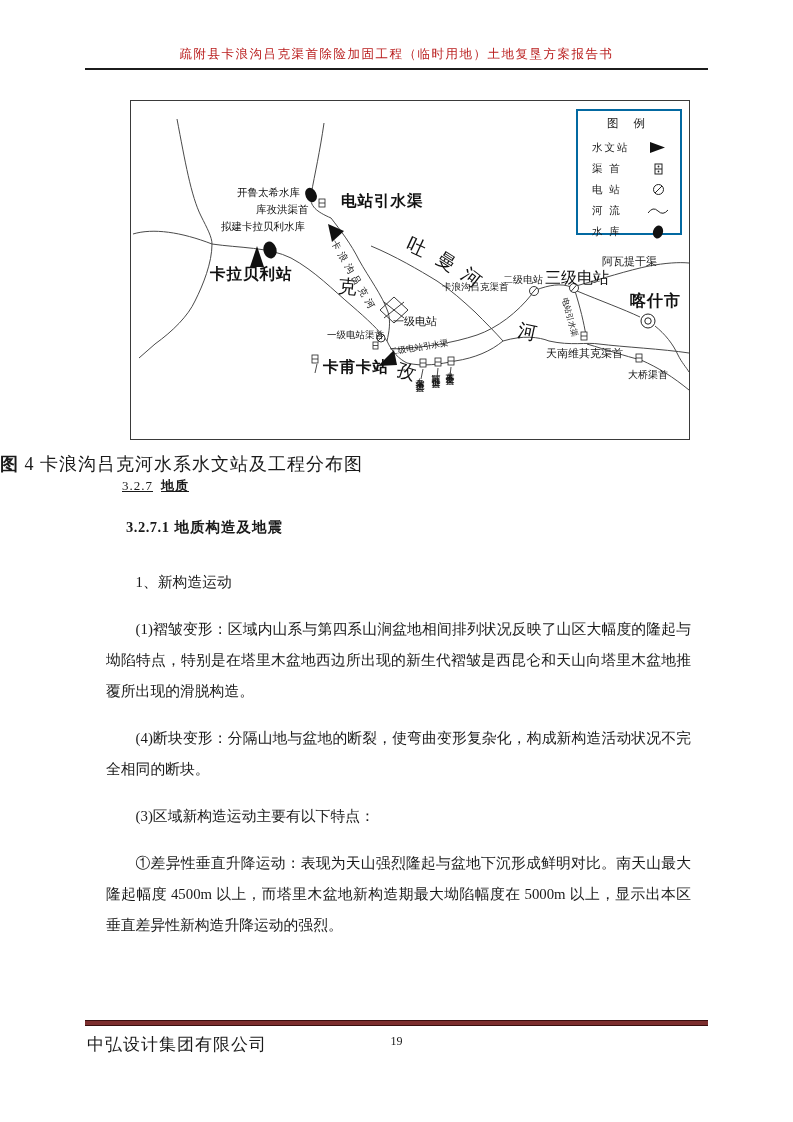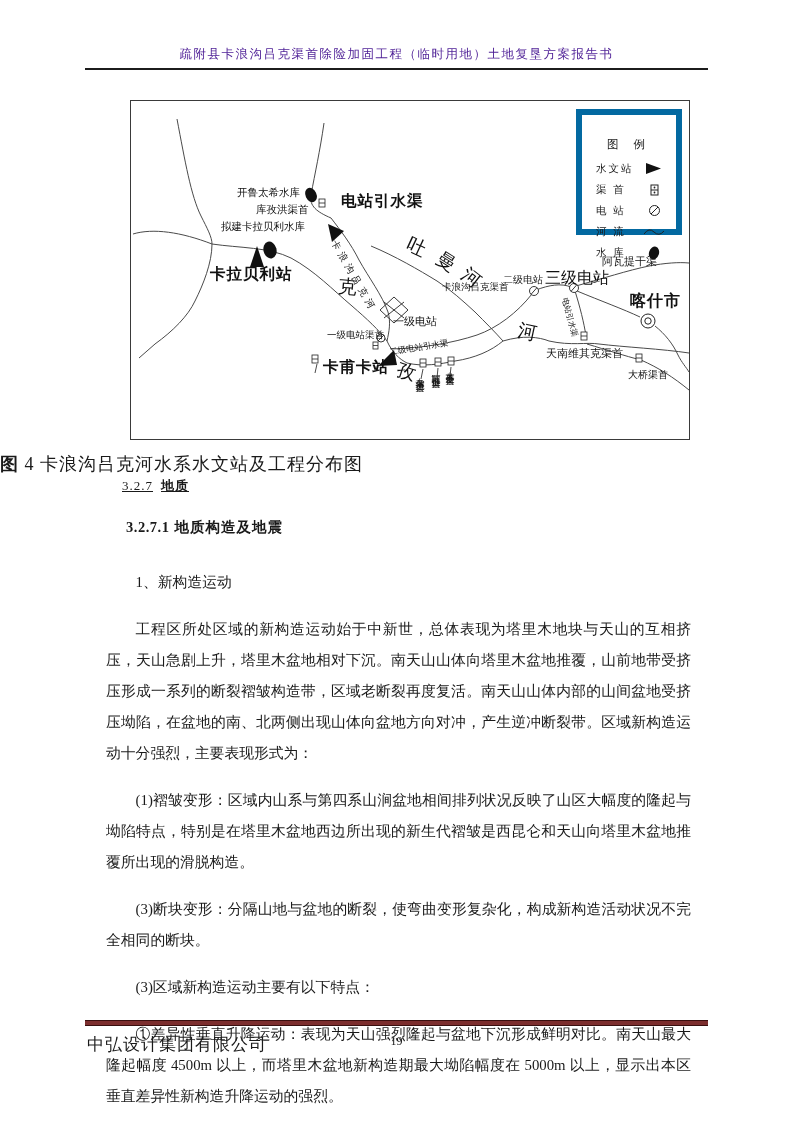--- a/index.html
+++ b/index.html
@@ -2,36 +2,36 @@
 <html><head>
 <meta charset="utf-8">
 <style>
   html,body{margin:0;padding:0;background:#e8e8e8;}
   .page{
     position:relative;width:793px;height:1122px;margin:0 auto;background:#ffffff;
     font-family:"Liberation Serif","DejaVu Serif",serif;color:#1a1a1a;overflow:hidden;
   }
   
   .header-title{position:absolute;top:46px;left:0;width:100%;text-align:center;
-    font-size:12.5px;letter-spacing:1.5px;color:#4c1d95;}
+    font-size:12.5px;letter-spacing:1.5px;color:#b91c1c;}
   .header-rule{position:absolute;top:68px;left:85px;width:623px;height:0;
     border-top:2px solid #1c1c1c;}
   
   .map{position:absolute;left:130px;top:100px;width:558px;height:338px;
     border:1px solid #3a3a3a;background:#fff;}
   .map svg.base{position:absolute;left:0;top:0;}
   .lbl{position:absolute;white-space:nowrap;color:#111;line-height:1;}
   .sm{font-size:10.5px;}
   .xs{font-size:9.5px;}
   .st{font-size:15.5px;font-weight:600;letter-spacing:1px;}
   .riverchar{font-size:19px;font-weight:500;}
   .vert{writing-mode:vertical-rl;font-size:9px;letter-spacing:1px;}
   
   .legend{position:absolute;left:445px;top:8px;width:106px;height:126px;
-    border:6px solid #0369a1;background:#fff;box-sizing:border-box;padding-top:22px;}
+    border:2px solid #0369a1;background:#fff;box-sizing:border-box;padding-top:5px;}
   .legend-title{text-align:center;font-size:11.5px;letter-spacing:6px;margin-bottom:6px;}
   .legend-row{display:flex;align-items:center;justify-content:space-between;
     padding:0 12px 0 14px;height:21px;}
   .legend-row .llab{font-size:10.5px;letter-spacing:2px;}
   .legend-row .lic{width:20px;height:14px;display:flex;align-items:center;justify-content:center;}
   
   .caption{position:absolute;top:452px;left:0;width:100%;font-size:18px;letter-spacing:1px;}
   .caption .figword{font-weight:700;font-family:"Liberation Sans","DejaVu Sans",sans-serif;}
   .h2{position:absolute;top:477px;left:122px;font-size:13px;text-decoration:underline;}
   .h2 .num{font-family:"Liberation Serif",serif;letter-spacing:1px;}
@@ -233,23 +233,22 @@
 
   <div class="h2">
     <span class="num">3.2.7</span><span class="ttl">地质</span>
   </div>
   <div class="h3">
     <span class="num">3.2.7.1</span><span class="ttl">地质构造及地震</span>
   </div>
 
   <div class="body-text">
     <p>1、新构造运动</p>
-    <p>工程区所处区域的新构造运动始于中新世，总体表现为塔里木地块与天山的互相挤压，天山急剧上升，塔里木盆地相对下沉。南天山山体向塔里木盆地推覆，山前地带受挤压形成一系列的断裂褶皱构造带，区域老断裂再度复活。南天山山体内部的山间盆地受挤压坳陷，在盆地的南、北两侧出现山体向盆地方向对冲，产生逆冲断裂带。区域新构造运动十分强烈，主要表现形式为：</p>
     <p>(1)褶皱变形：区域内山系与第四系山涧盆地相间排列状况反映了山区大幅度的隆起与坳陷特点，特别是在塔里木盆地西边所出现的新生代褶皱是西昆仑和天山向塔里木盆地推覆所出现的滑脱构造。</p>
-    <p>(3)断块变形：分隔山地与盆地的断裂，使弯曲变形复杂化，构成新构造活动状况不完全相同的断块。</p>
+    <p>(4)断块变形：分隔山地与盆地的断裂，使弯曲变形复杂化，构成新构造活动状况不完全相同的断块。</p>
     <p>(3)区域新构造运动主要有以下特点：</p>
     <p>①差异性垂直升降运动：表现为天山强烈隆起与盆地下沉形成鲜明对比。南天山最大隆起幅度 4500m 以上，而塔里木盆地新构造期最大坳陷幅度在 5000m 以上，显示出本区垂直差异性新构造升降运动的强烈。</p>
   </div>
 
   <div class="footer-rule"></div>
   <div class="footer-company">中弘设计集团有限公司</div>
   <div class="footer-page">19</div>
 
 </div>
 

